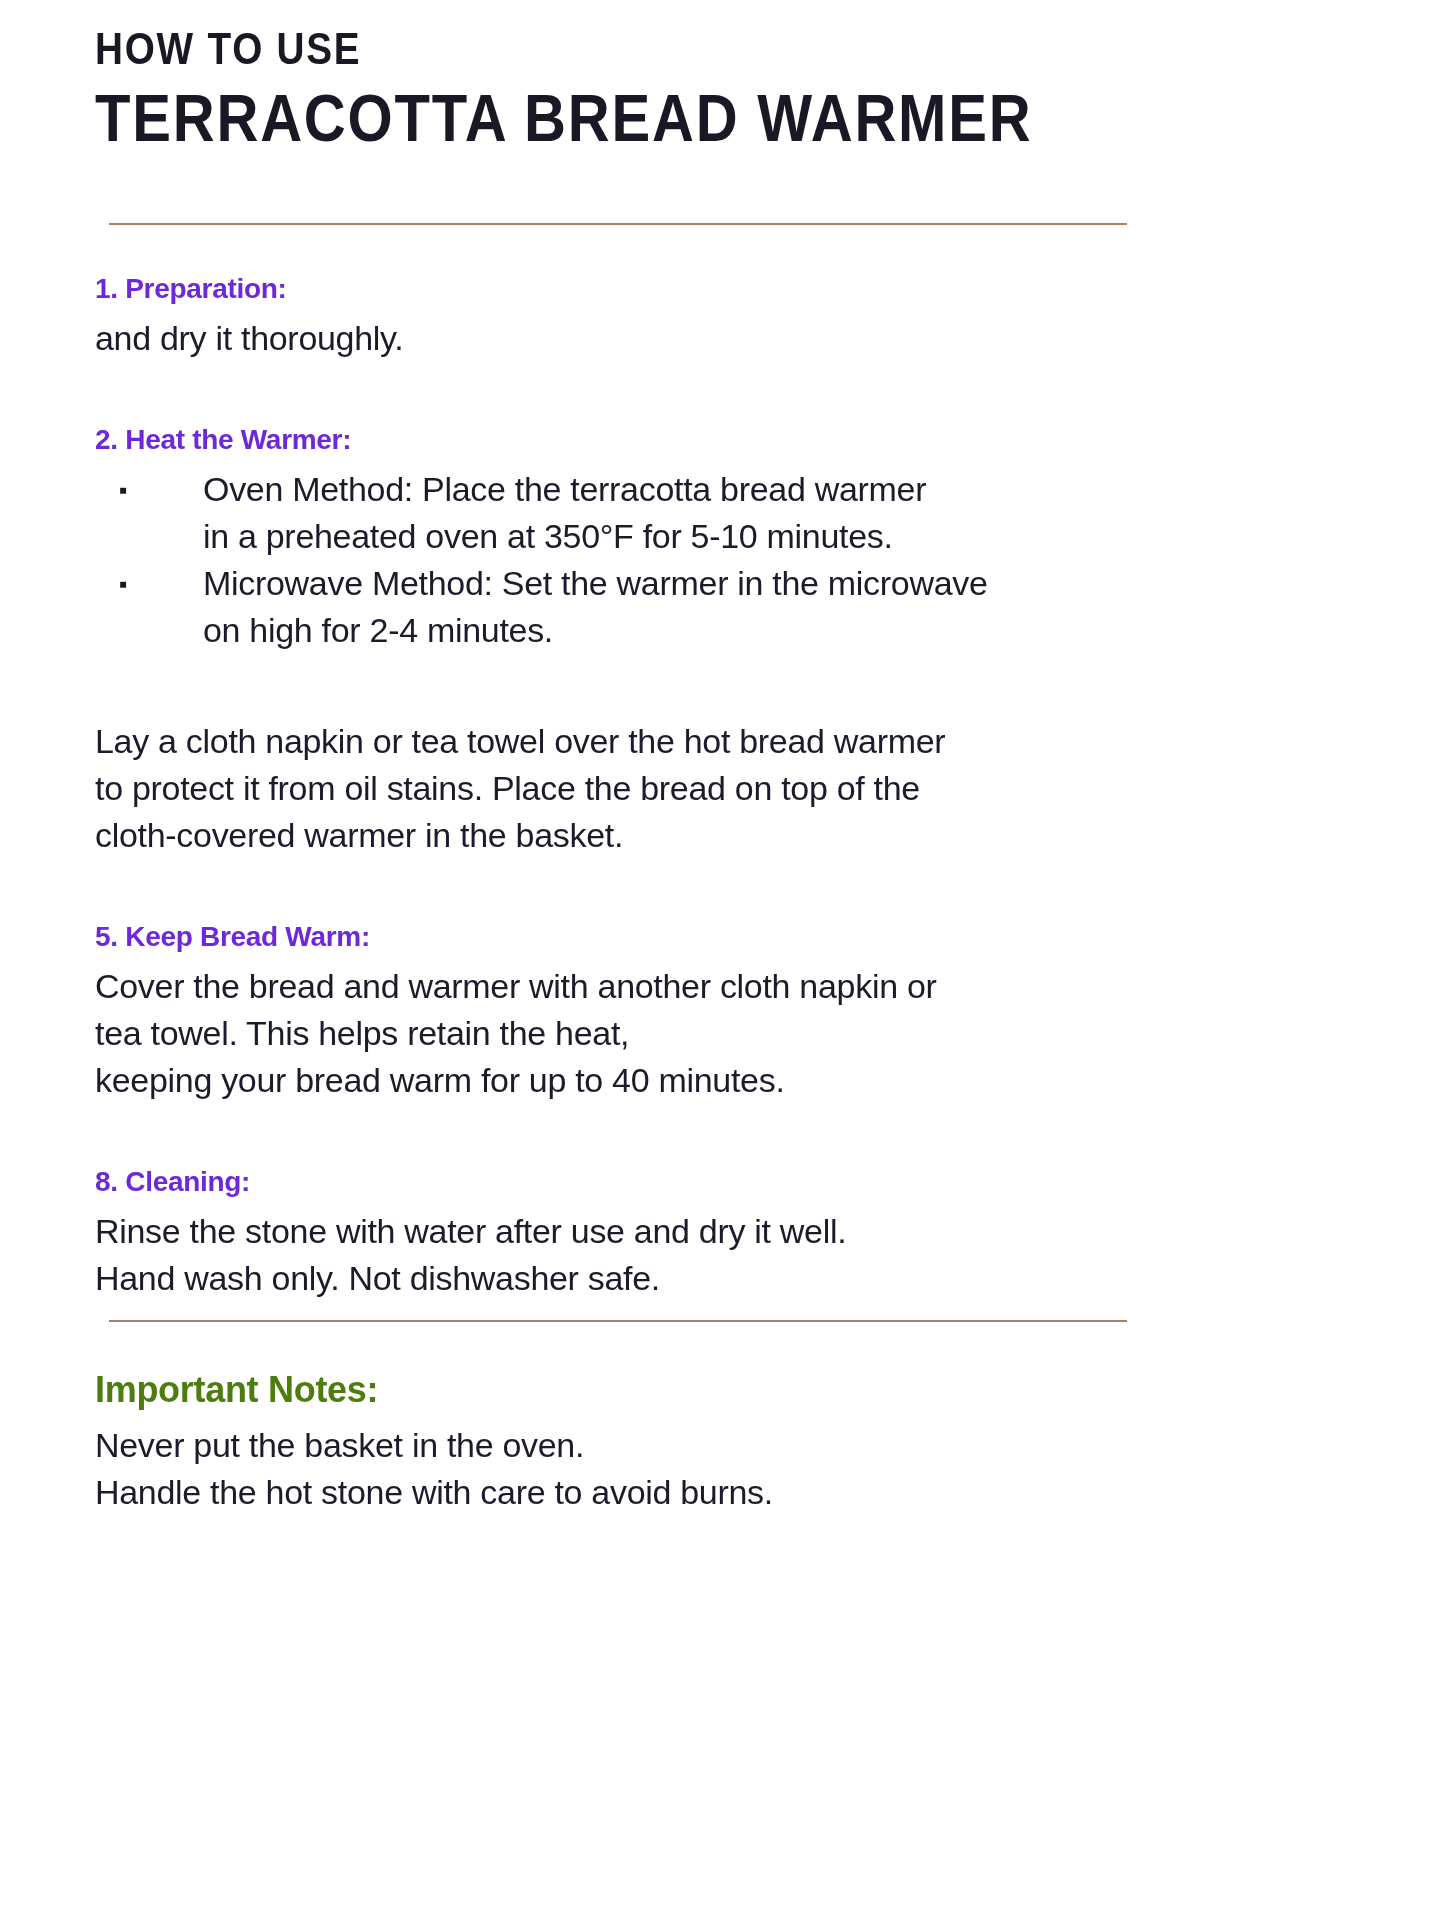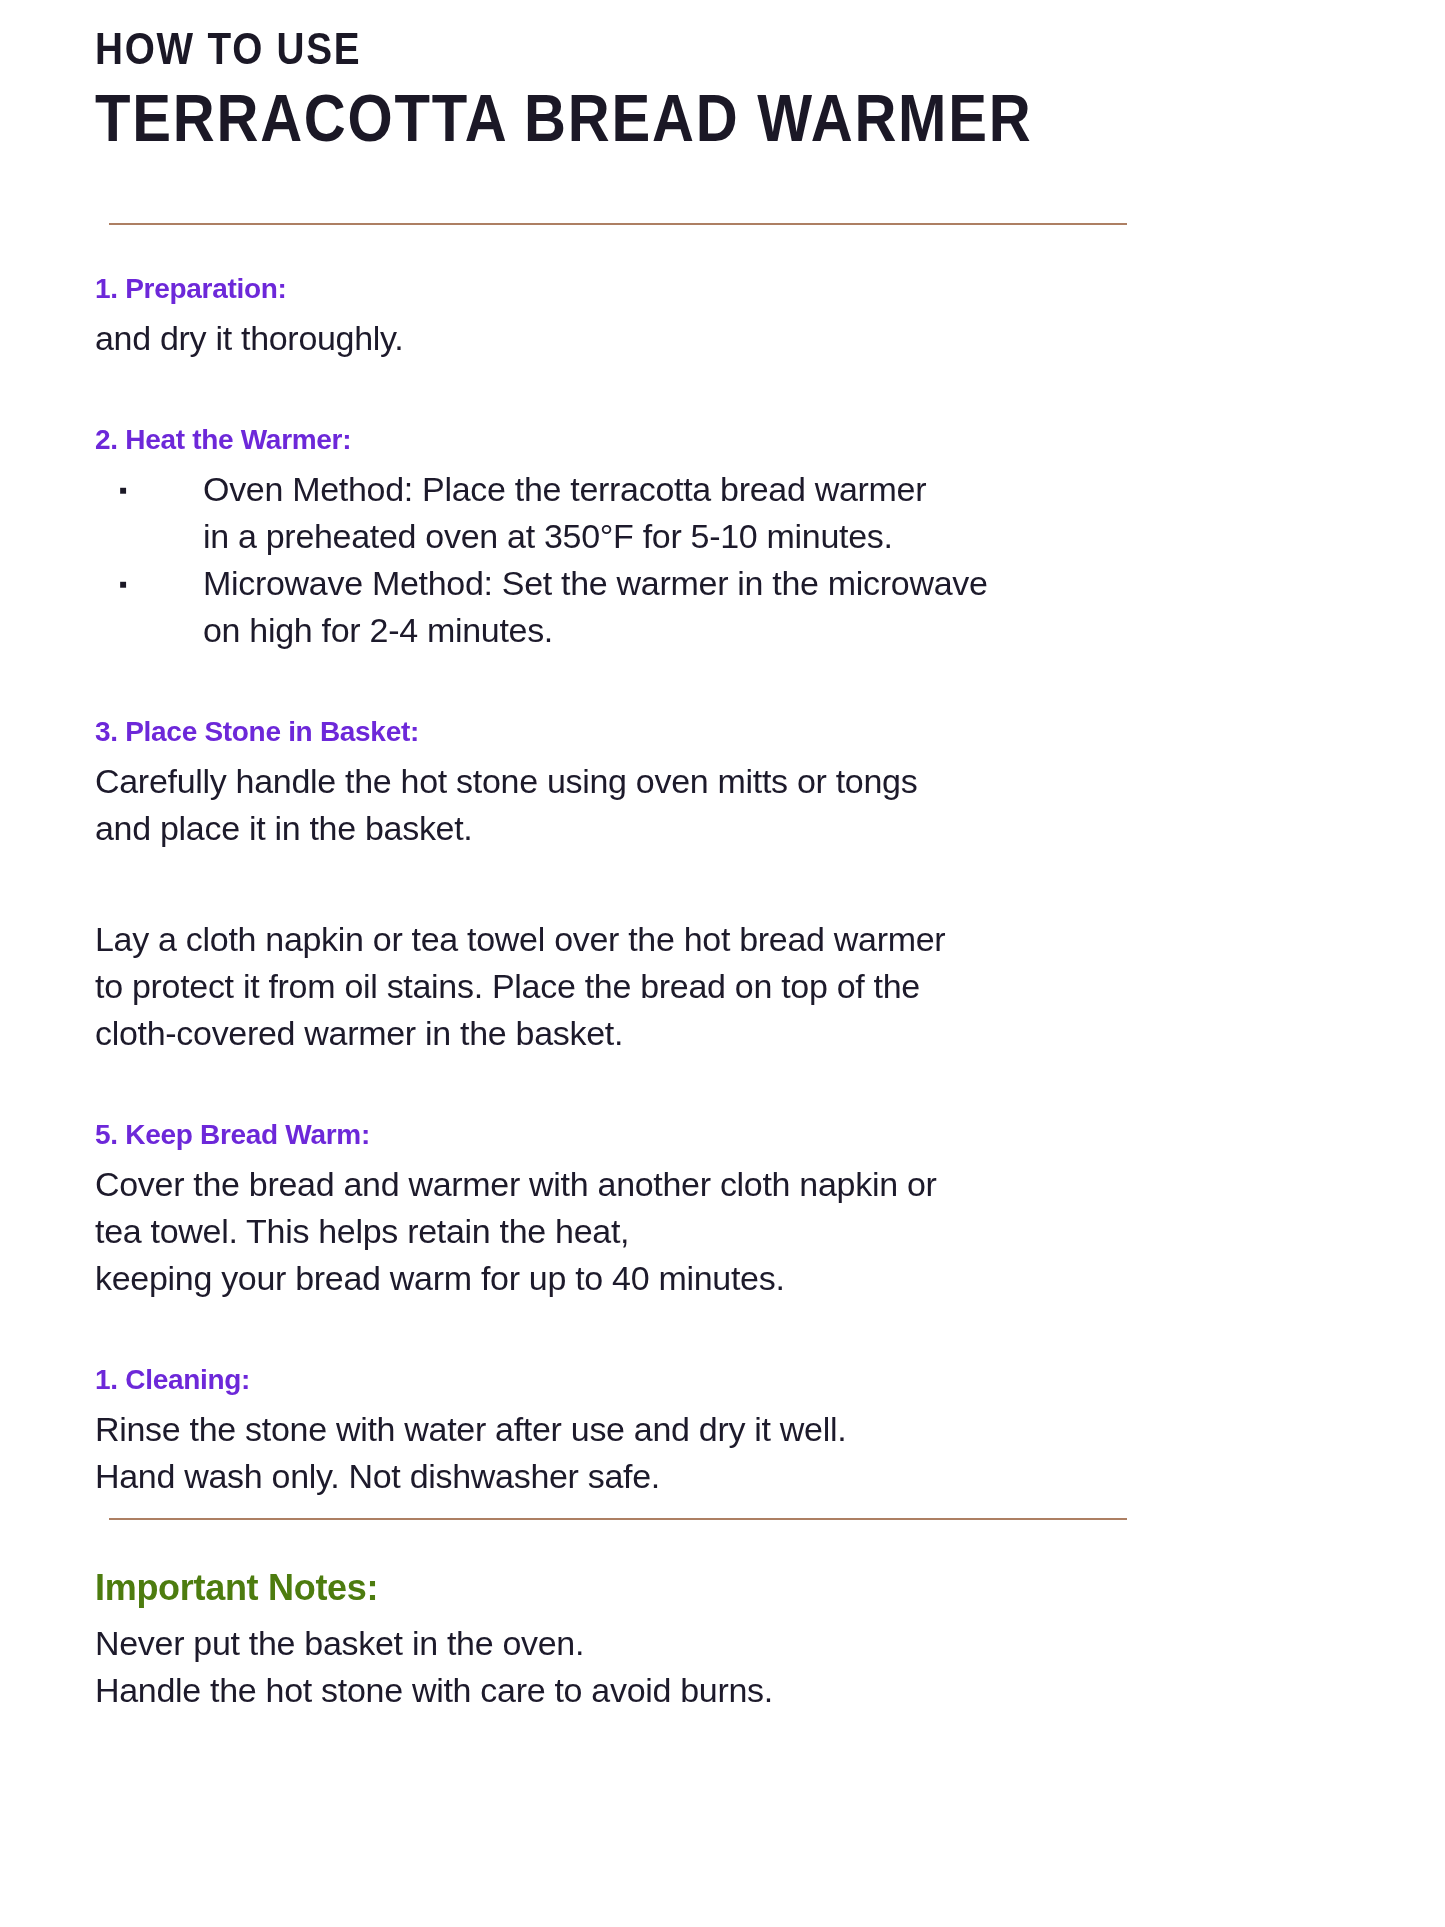--- a/index.html
+++ b/index.html
@@ -111,41 +111,36 @@
     </div>
     <div class="bullet-item">
       <span class="bullet">▪</span>
       <div class="bullet-text">
         <p class="line">Microwave Method: Set the warmer in the microwave</p>
         <p class="line">on high for 2-4 minutes.</p>
       </div>
     </div>
   </section>
 
-  <section>
-    <h2>3. Place Stone in Basket:</h2>
-    <p class="line">Carefully handle the hot stone using oven mitts or tongs</p>
-    <p class="line">and place it in the basket.</p>
-  </section>
 
   <section>
     <p class="line">Lay a cloth napkin or tea towel over the hot bread warmer</p>
     <p class="line">to protect it from oil stains. Place the bread on top of the</p>
     <p class="line">cloth-covered warmer in the basket.</p>
   </section>
 
   <section>
     <h2>5. Keep Bread Warm:</h2>
     <p class="line">Cover the bread and warmer with another cloth napkin or</p>
     <p class="line">tea towel. This helps retain the heat,</p>
     <p class="line">keeping your bread warm for up to 40 minutes.</p>
   </section>
 
   <section style="margin-bottom:0;">
-    <h2>1. Cleaning:</h2>
+    <h2>8. Cleaning:</h2>
     <p class="line">Rinse the stone with water after use and dry it well.</p>
     <p class="line">Hand wash only. Not dishwasher safe.</p>
   </section>
 
   <hr class="divider2">
 
   <footer class="notes">
     <h2>Important Notes:</h2>
     <p class="line">Never put the basket in the oven.</p>
     <p class="line">Handle the hot stone with care to avoid burns.</p>

